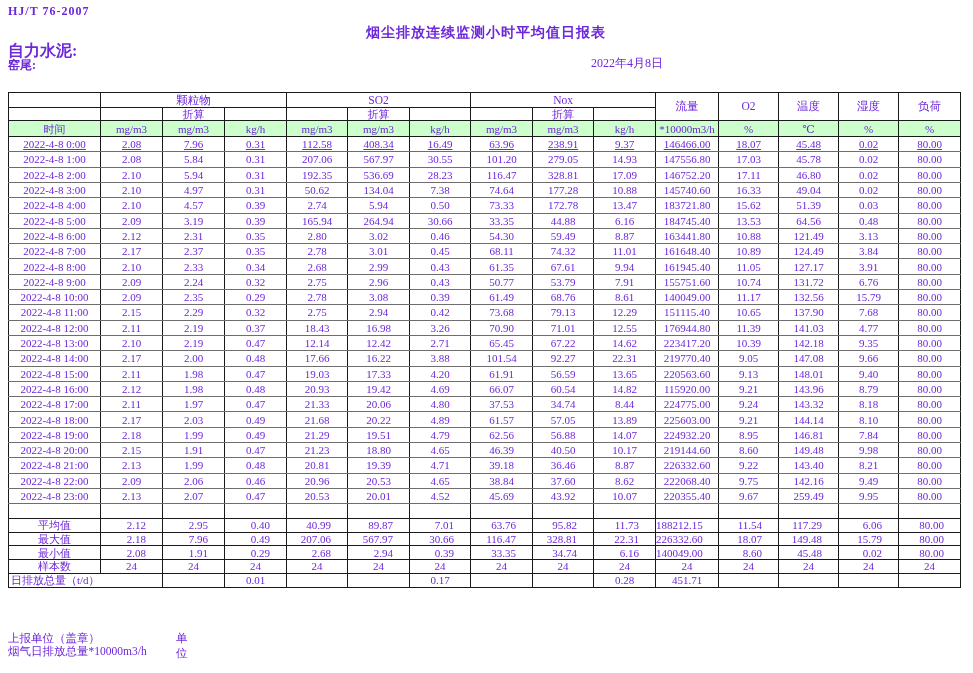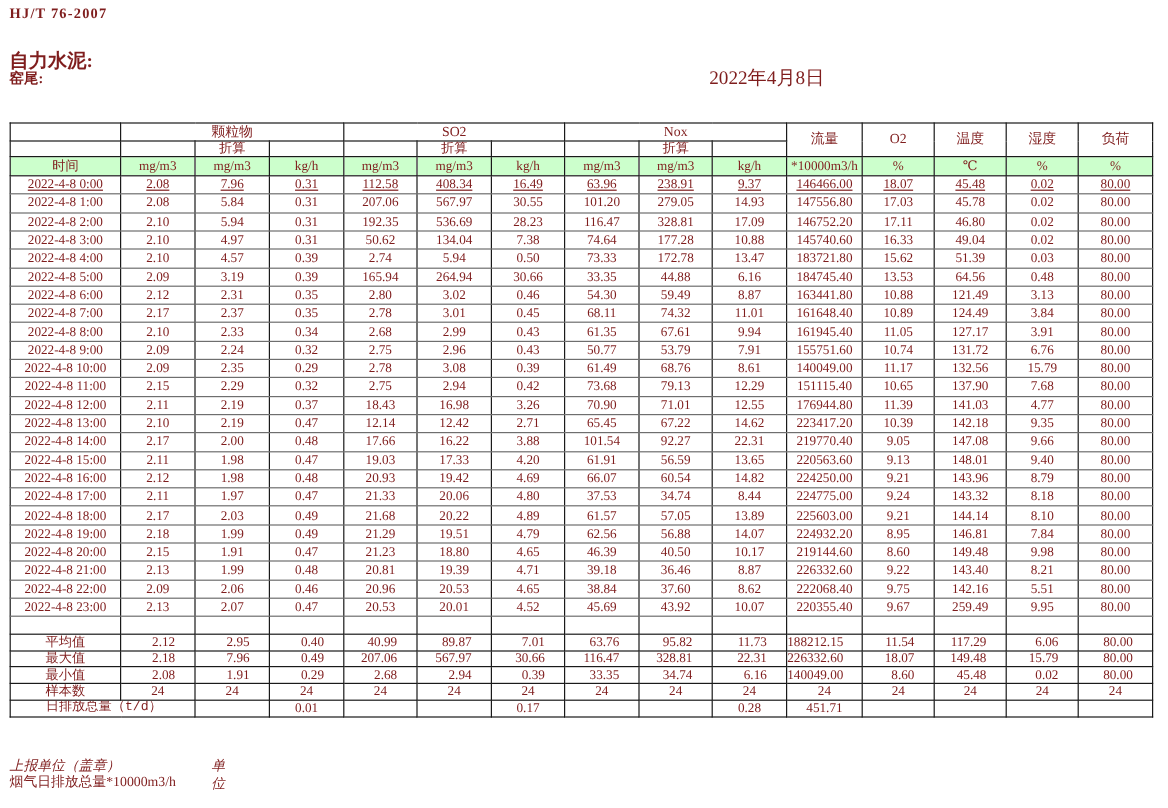--- a/index.html
+++ b/index.html
@@ -3,45 +3,45 @@
 <meta charset="utf-8">
 <style>
   * { box-sizing: border-box; }
   html,body { margin:0; padding:0; background:#fff; }
   .page {
     position: relative;
     width: 973px;
     height: 673px;
     background: #ffffff;
     font-family: "Liberation Serif", "DejaVu Serif", serif;
-    color: #7f1d1d;
+    color: #6d28d9;
     overflow: hidden;
   }
   .doc-standard {
     position: absolute; left: 8px; top: 4px;
     font-size: 12px; font-weight: bold; letter-spacing: 1px;
   }
   .doc-title {
     position: absolute; left: 366px; top: 24px;
     font-size: 14px; font-weight: bold; letter-spacing: 1px;
   }
   .doc-company {
     position: absolute; left: 8px; top: 41px;
     font-size: 16px; font-weight: bold;
   }
   .doc-location {
     position: absolute; left: 8px; top: 57px;
     font-size: 12px; font-weight: bold;
   }
   .doc-date {
     position: absolute; left: 591px; top: 55px;
-    font-size: 16px;
+    font-size: 12px;
   }
   table.report {
-    position: absolute; left: 8px; top: 102px;
+    position: absolute; left: 8px; top: 92px;
     width: 952px;
     border-collapse: collapse;
     table-layout: fixed;
     font-size: 11px;
   }
   table.report td {
     border: 1px solid #1a1a1a;
     text-align: center;
     vertical-align: middle;
     padding: 0;
@@ -52,31 +52,32 @@
   }
   thead tr.grp td { height: 15px; font-size: 11.5px; }
   thead tr.sub td { height: 12px; }
   thead tr.units td { height: 16px; background: var(--hdr-green, #ccffcc); }
   tbody tr.hour-row td { height: 15.3px; border-top-color:#6e6e6e; border-bottom-color:#6e6e6e; }
   tbody tr.hour-row:first-child td { border-top-color:#1a1a1a;text-decoration:underline; }
   tbody tr.spacer-row td { height: 15px; }
   tbody tr.summary-row td { height: 13.6px; }
   tbody tr.summary-row td.num-right { text-align: right; padding-right: 16px; }
   tbody tr.total-row td { height: 14px; }
-  tbody tr.total-row td.label { text-align: center; padding-left: 2px; font-family: Liberation Mono, monospace; }
+  tbody tr.total-row td.label { text-align: left; padding-left: 2px; }
   .footnote1 { position: absolute; left: 8px; top: 644px; font-size: 11.5px; }
-  .footnote2 { position: absolute; left: 8px; top: 631px; font-size: 11.5px; font-style: italic; }
+  .footnote2 { position: absolute; left: 8px; top: 631px; font-size: 11.5px; }
   .footnote2 .unit-label { position: absolute; left: 168px; top: 0; }
 </style>
 </head>
 <body>
 
 <div class="page">
 
   <div class="doc-standard">HJ/T 76-2007</div>
+  <div class="doc-title">烟尘排放连续监测小时平均值日报表</div>
   <div class="doc-company">自力水泥:</div>
   <div class="doc-location">窑尾:</div>
   <div class="doc-date">2022年4月8日</div>
 
   <table class="report">
     <colgroup>
       <col style="width:92px">
         <col style="width:62px">
         <col style="width:62px">
         <col style="width:62px">
@@ -411,21 +412,21 @@
           <td>2022-4-8 16:00</td>
           <td>2.12</td>
           <td>1.98</td>
           <td>0.48</td>
           <td>20.93</td>
           <td>19.42</td>
           <td>4.69</td>
           <td>66.07</td>
           <td>60.54</td>
           <td>14.82</td>
-          <td>224250.00</td>
+          <td>115920.00</td>
           <td>9.21</td>
           <td>143.96</td>
           <td>8.79</td>
           <td>80.00</td>
         </tr>
         <tr class="hour-row">
           <td>2022-4-8 17:00</td>
           <td>2.11</td>
           <td>1.97</td>
           <td>0.47</td>
@@ -516,21 +517,21 @@
           <td>0.46</td>
           <td>20.96</td>
           <td>20.53</td>
           <td>4.65</td>
           <td>38.84</td>
           <td>37.60</td>
           <td>8.62</td>
           <td>222068.40</td>
           <td>9.75</td>
           <td>142.16</td>
-          <td>5.51</td>
+          <td>9.49</td>
           <td>80.00</td>
         </tr>
         <tr class="hour-row">
           <td>2022-4-8 23:00</td>
           <td>2.13</td>
           <td>2.07</td>
           <td>0.47</td>
           <td>20.53</td>
           <td>20.01</td>
           <td>4.52</td>

